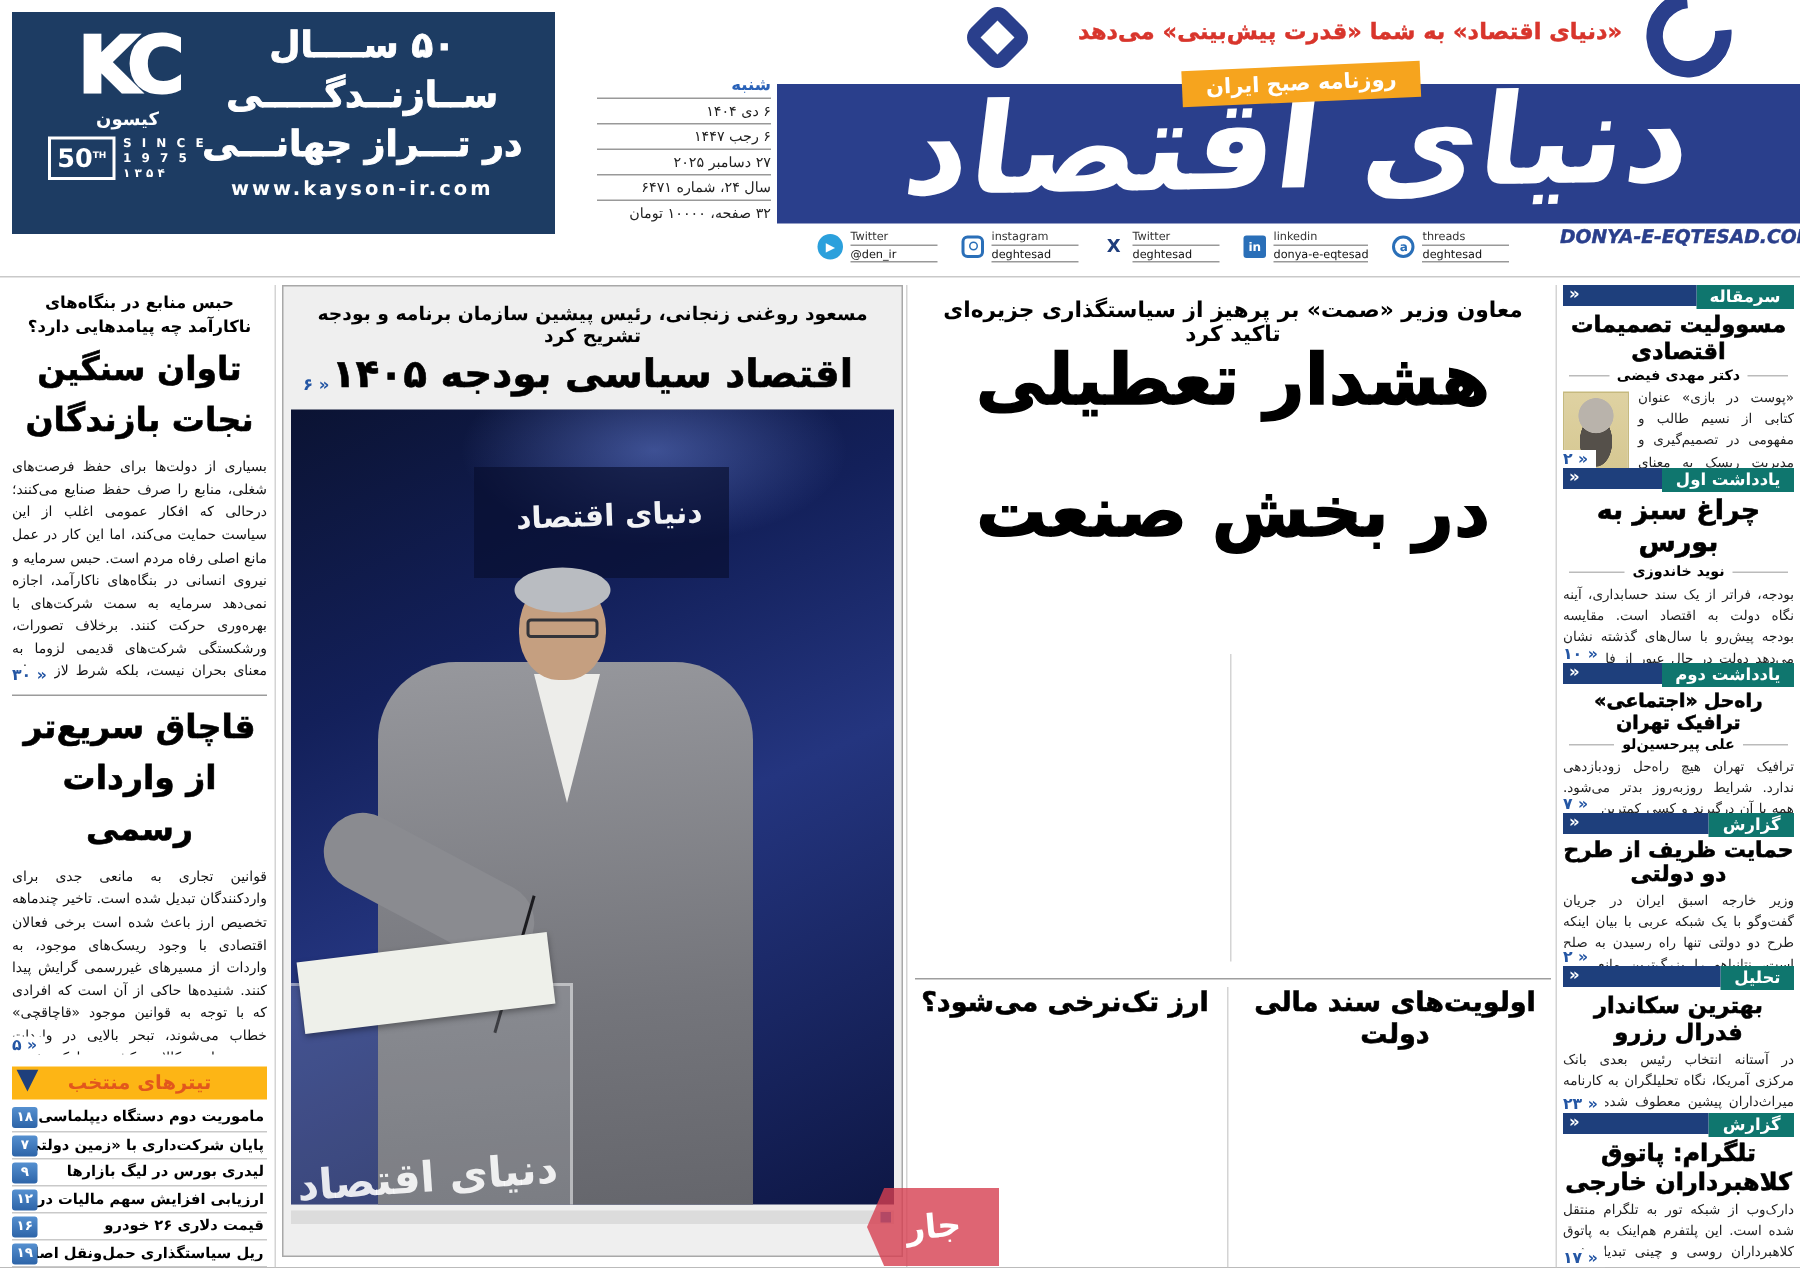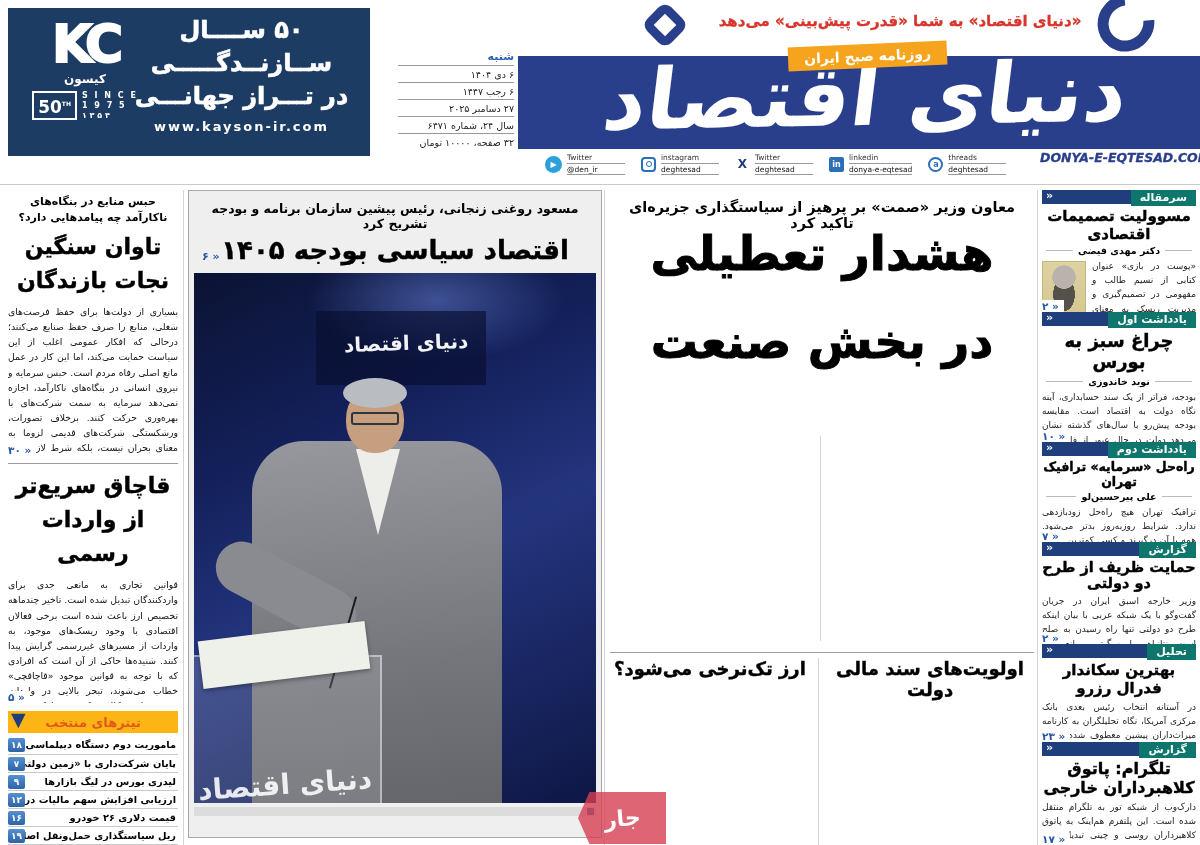--- a/index.html
+++ b/index.html
@@ -340,21 +340,21 @@
       <span class="pref">« ۱۰</span>
     </div>
 
     <div class="sec" style="height:100px;">
       <div class="sec-head">
           <span class="sec-lbl">یادداشت دوم</span>
           <span class="sec-bar">
             <span>«</span>
           </span>
         </div>
-      <div class="sec-title" style="font-size:12.5px;">راه‌حل «سرمایه» ترافیک تهران</div>
+      <div class="sec-title" style="font-size:12.5px;">راه‌حل «اجتماعی» ترافیک تهران</div>
       <div class="sec-author">
           <b>علی پیرحسین‌لو</b>
         </div>
       <div class="sec-body">ترافیک تهران هیچ راه‌حل زودبازدهی ندارد. شرایط روزبه‌روز بدتر می‌شود. همه با آن درگیرند و کسی کمترین امیدی به بهبود آن ندارد. خودروها هجوم آورده به خیابان، راه‌ها بسته، شهروندان سرگردان و همه از این وضعیت خسته.</div>
       <span class="pref">« ۷</span>
     </div>
 
     <div class="sec" style="height:102px;">
       <div class="sec-head">
           <span class="sec-lbl">گزارش</span>

